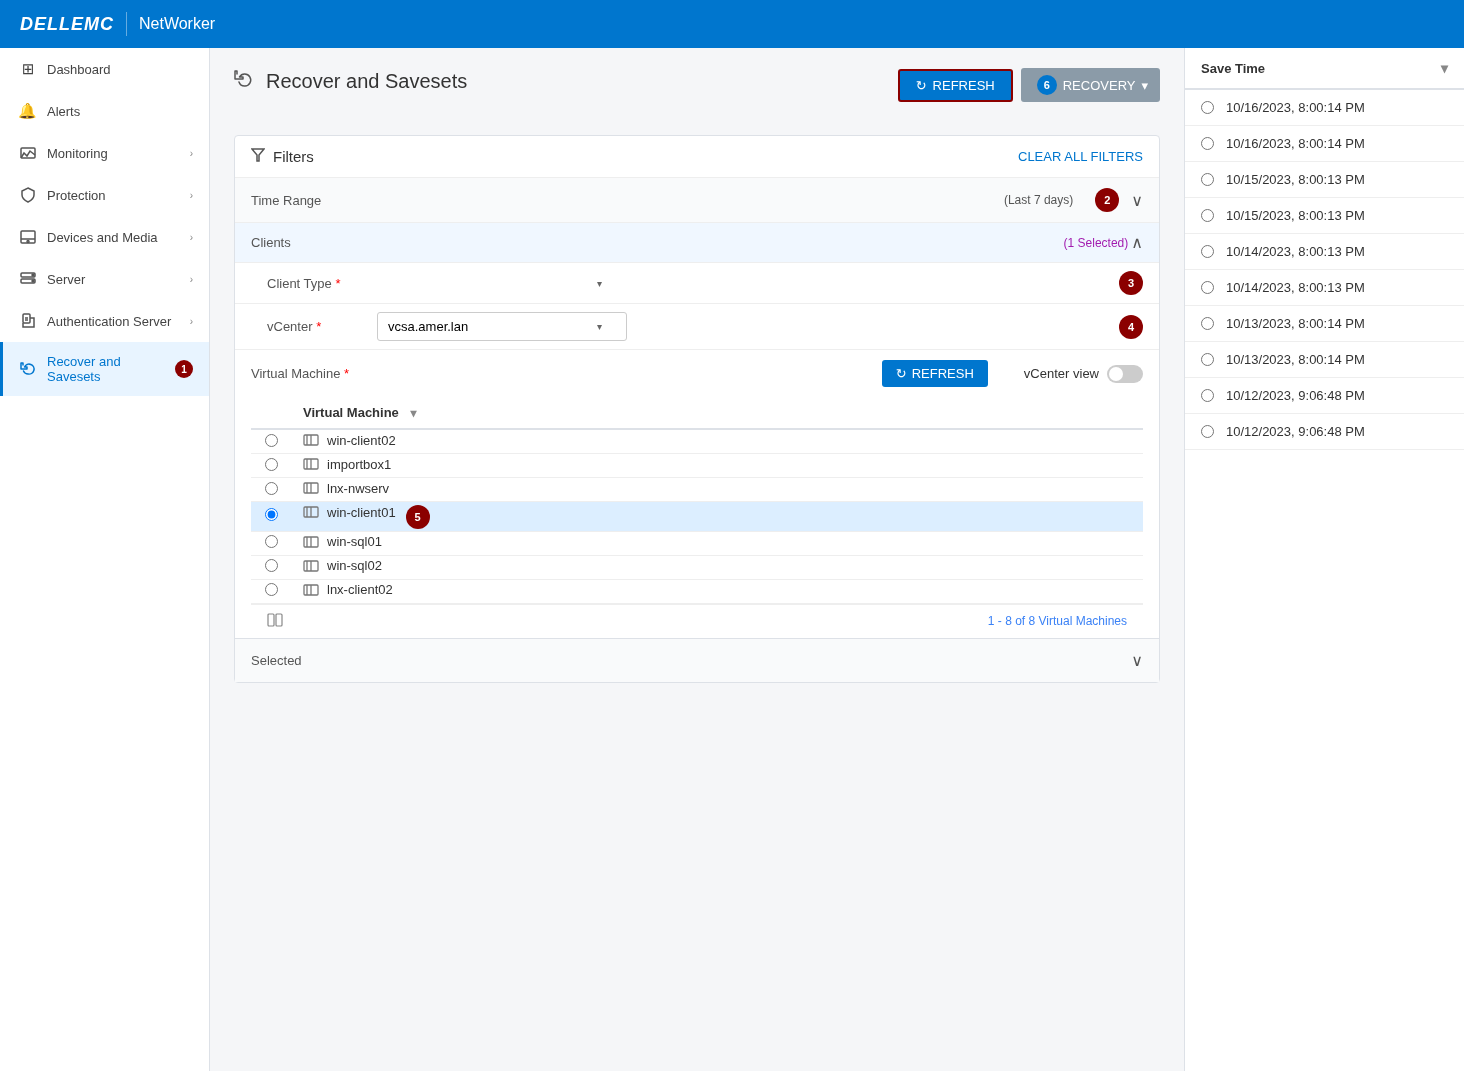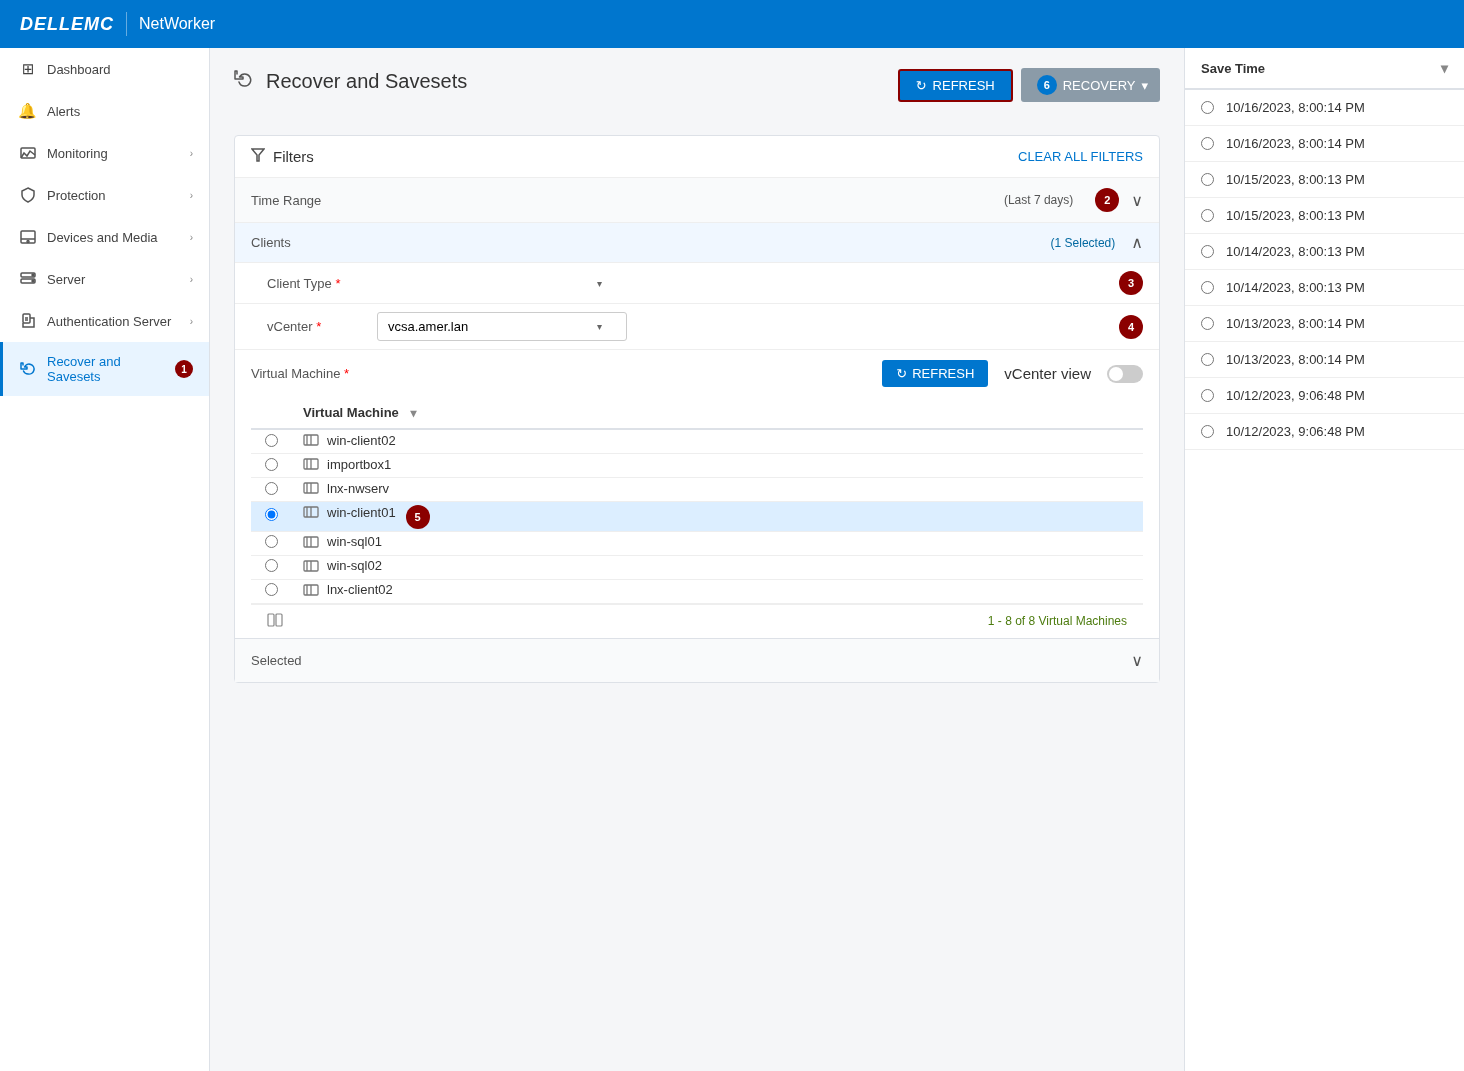--- a/index.html
+++ b/index.html
@@ -278,22 +278,23 @@
       padding: 6px 14px;
       cursor: pointer;
       font-size: 13px;
       display: flex;
       align-items: center;
       gap: 5px;
     }
     .vcenter-view-toggle {
       display: flex;
       align-items: center;
-      gap: 16px;
-      font-size: 15px;
+      gap: 8px;
+      font-size: 13px;
+      margin-left: 20px;
     }
     .toggle-switch {
       width: 36px;
       height: 18px;
       background: #ccc;
       border-radius: 9px;
       position: relative;
       cursor: pointer;
     }
     .toggle-switch .knob {
@@ -356,21 +357,21 @@
     }
 
     .table-footer {
       display: flex;
       align-items: center;
       justify-content: space-between;
       padding: 8px 16px;
       border-top: 1px solid #eee;
       background: white;
       font-size: 12px;
-      color: #4d7c0f;
+      color: #3b82f6;
     }
 
     .volumes-row {
       display: flex;
       align-items: center;
       padding: 12px 16px;
       border-top: 1px solid #dde1e7;
       background: #f9fafb;
       cursor: pointer;
     }
@@ -597,21 +598,21 @@
           <span class="filter-label">Time Range</span>
           <span class="filter-value"></span>
           <span style="color:#555;font-size:12px;margin-right:12px;">(Last 7 days)</span>
           <span class="step-number">2</span>
           <span style="margin-left:12px;cursor:pointer;font-size:16px;color:#555;">∨</span>
         </div>
 
         <div class="filter-row clients-section">
           <span class="filter-label">Clients</span>
           <span class="filter-value"></span>
-          <span style="color:#0369a1;font-size:12px;margin-right:16px;">(1 Selected)</span>
+          <span style="color:#a21caf;font-size:12px;margin-right:3px;">(1 Selected)</span>
           <span style="cursor:pointer;font-size:16px;color:#555;">∧</span>
         </div>
 
         <div class="client-type-row">
           <span class="client-field-label">
             <span>Client Type</span><span class="required"> *</span>
           </span>
           <div class="field-select">
             <span class="chevron-down">▾</span>
           </div>

